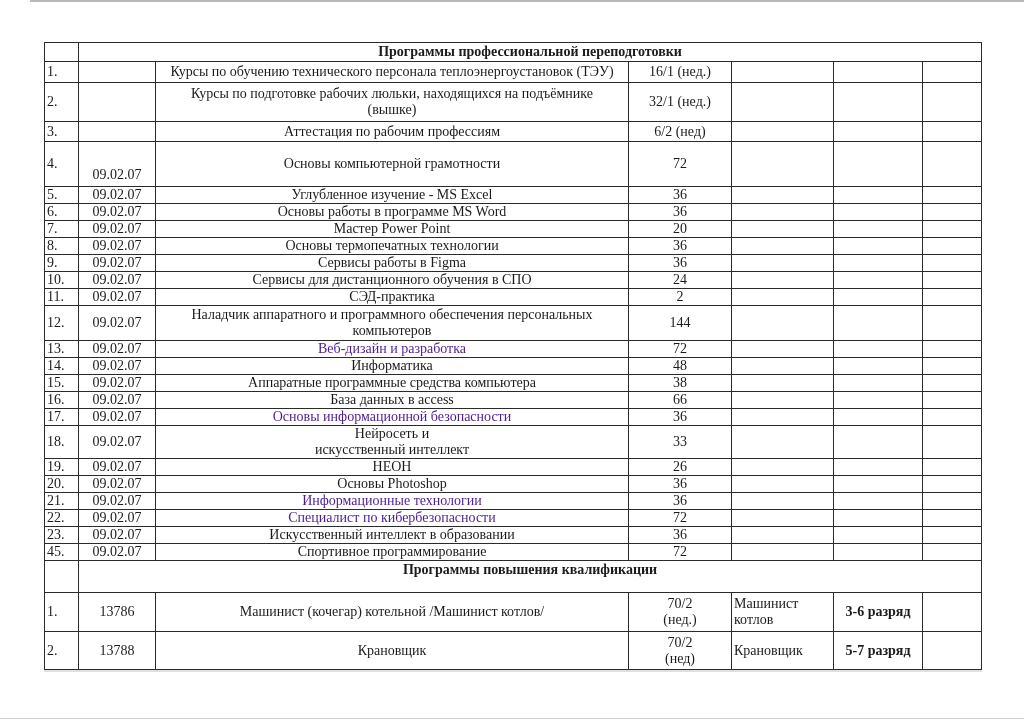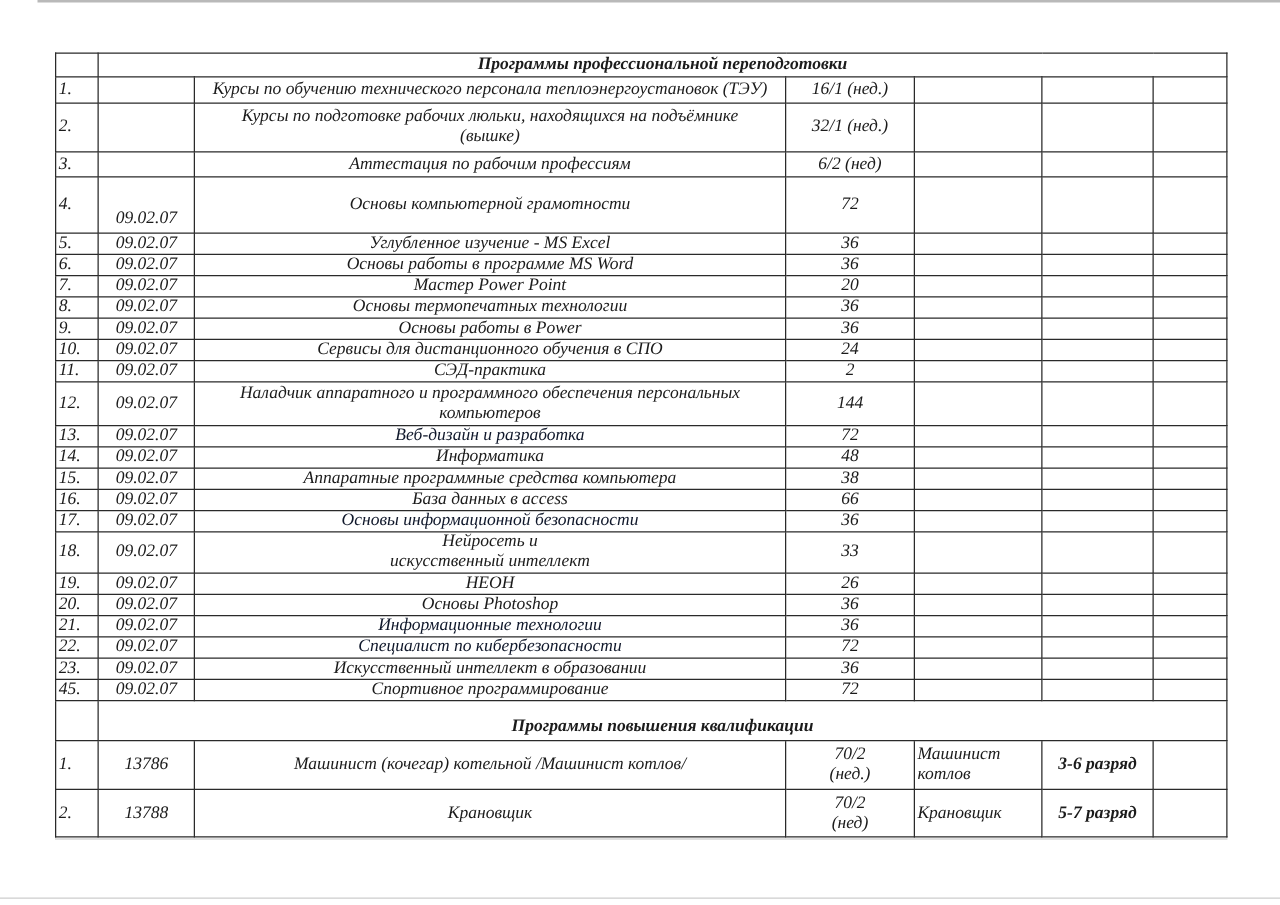--- a/index.html
+++ b/index.html
@@ -44,34 +44,34 @@
 
   td.num{vertical-align:top;text-align:left;padding:1px 2px 0 5px;}
   td.code{text-align:center;}
   td.name{text-align:center;white-space:pre-line;padding:0 6px;}
   td.hours{text-align:center;white-space:pre-line;}
   td.prof{text-align:left;padding:0 4px 0 8px;}
   td.grade{text-align:center;font-weight:bold;padding:0 4px 0 8px;font-size:14.5px;}
   td.section-title{
     text-align:center;font-weight:bold;font-size:14.5px;
   }
-  tr.gray td.name{color:#0f172a;}
+  tr.gray td.name{color:#4c1d95;}
 
   
-  #tbody tr{height:17px;font-style:italic;}
+  #tbody tr{height:17px;}
   #tbody tr:nth-child(1){height:19px;}
   #tbody tr:nth-child(2){height:21px;}
   #tbody tr:nth-child(3){height:39px;}
   #tbody tr:nth-child(4){height:20px;}
   #tbody tr:nth-child(5){height:45px;}
   #tbody tr:nth-child(5) td.code{vertical-align:bottom;padding-bottom:3px;}
   #tbody tr:nth-child(13){height:35px;margin-left:12px;}
   #tbody tr:nth-child(19){height:33px;margin-left:35px;}
   #tbody tr:nth-child(26){height:32px;}
-  #tbody tr:nth-child(26) td.section-title{vertical-align:top;padding-top:13px;}
+  #tbody tr:nth-child(26) td.section-title{vertical-align:top;padding-top:1px;}
   #tbody tr:nth-child(27){height:39px;}
   #tbody tr:nth-child(28){height:38px;}
 </style>
 </head>
 <body>
 
 <div class="page">
   <div class="top-rule"></div>
 
   <table class="doc-table">
@@ -158,21 +158,21 @@
           <td class="code">09.02.07</td>
           <td class="name">Основы термопечатных технологии</td>
           <td class="hours">36</td>
           <td class="empty"></td>
           <td class="empty"></td>
           <td class="empty"></td>
         </tr>
         <tr>
           <td class="num">9.</td>
           <td class="code">09.02.07</td>
-          <td class="name">Основы работы в Power</td>
+          <td class="name">Сервисы работы в Figma</td>
           <td class="hours">36</td>
           <td class="empty"></td>
           <td class="empty"></td>
           <td class="empty"></td>
         </tr>
         <tr>
           <td class="num">10.</td>
           <td class="code">09.02.07</td>
           <td class="name">Сервисы для дистанционного обучения в СПО</td>
           <td class="hours">24</td>

